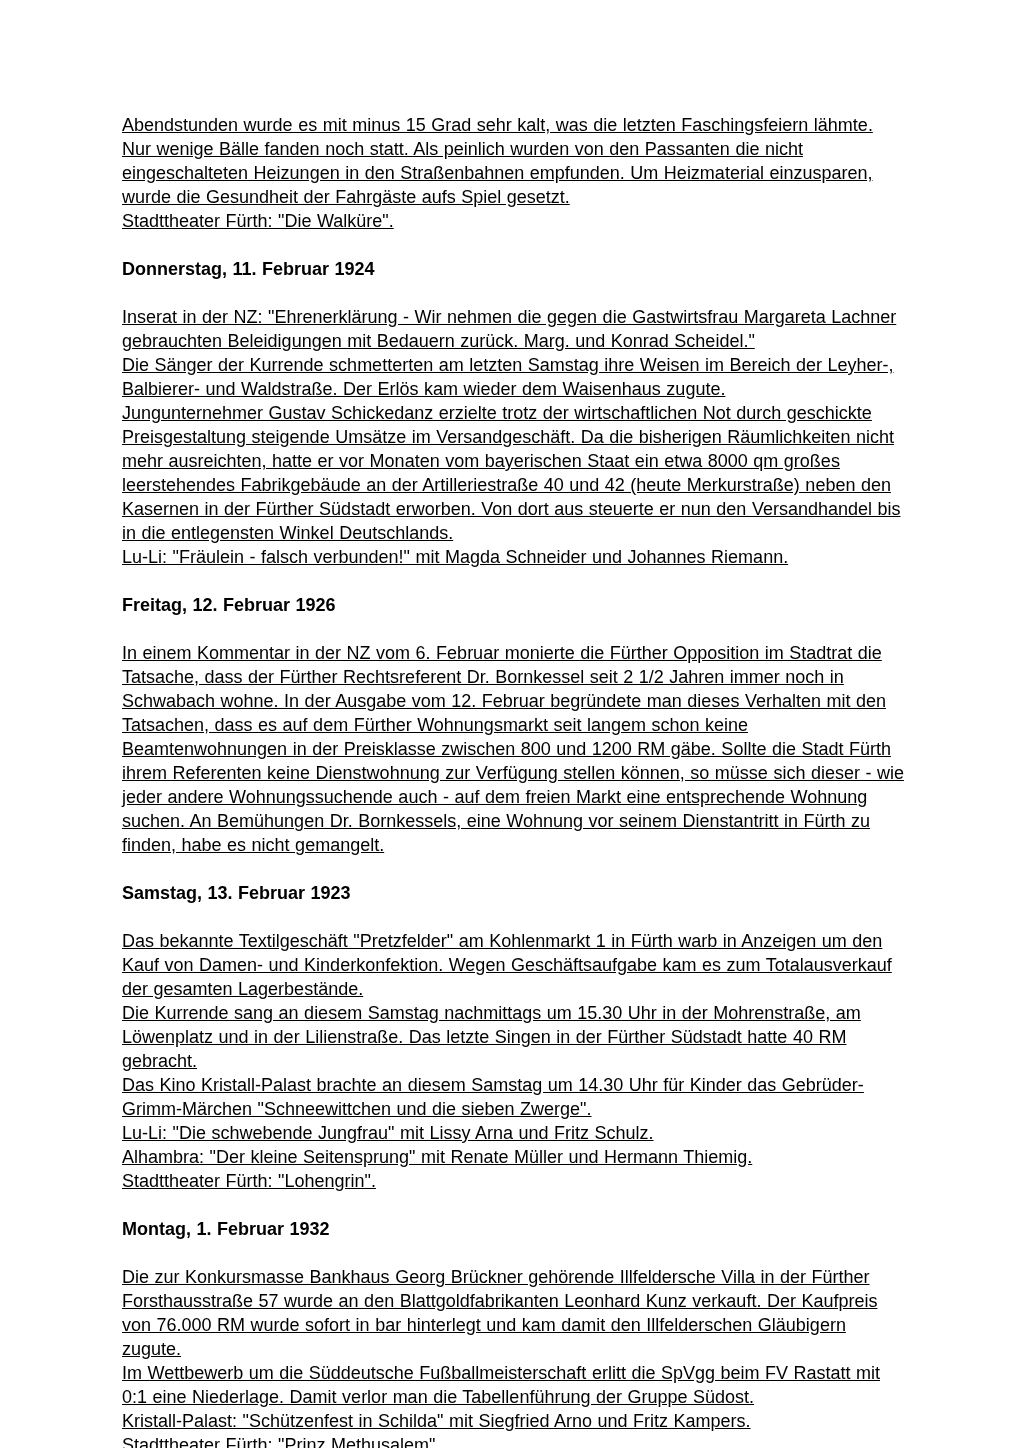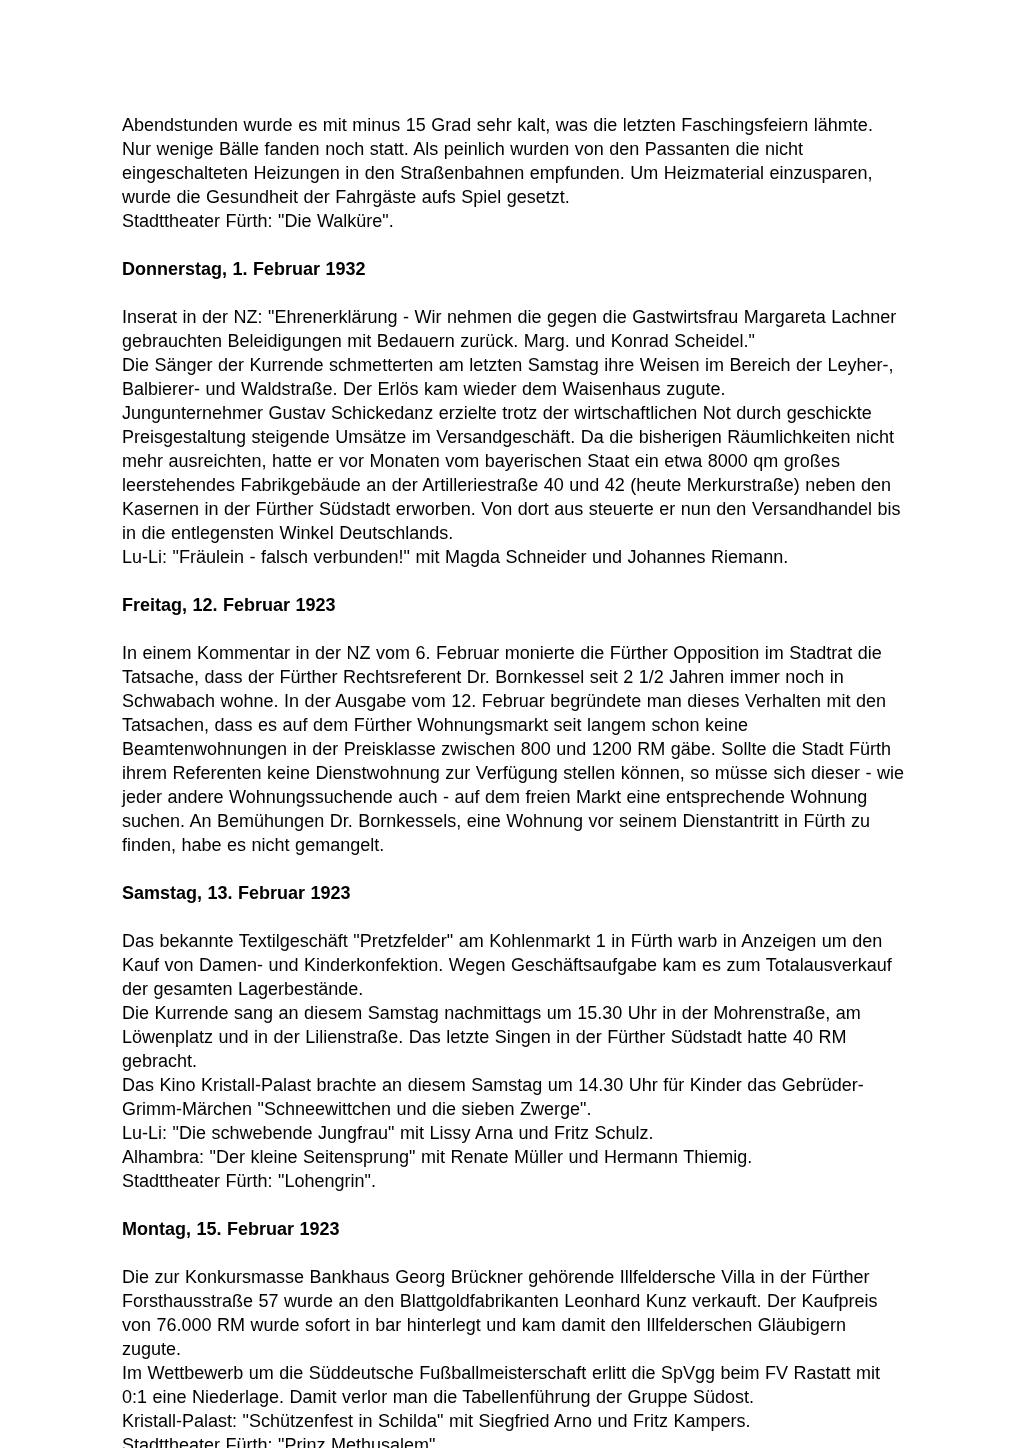--- a/index.html
+++ b/index.html
@@ -27,48 +27,49 @@
     margin: 0 0 24px 0;
     white-space: pre-line;     
     letter-spacing: 0;
     word-spacing: 0.5px;
   }
   .doc-heading {
     font-weight: bold;
   }
   .doc-paragraph {
     font-weight: normal;
+    text-decoration: underline;
   }
 </style>
 </head>
 <body>
 
 <div class="doc-page">
   <p class="doc-block doc-paragraph">Abendstunden wurde es mit minus 15 Grad sehr kalt, was die letzten Faschingsfeiern lähmte. Nur wenige Bälle fanden noch statt. Als peinlich wurden von den Passanten die nicht eingeschalteten Heizungen in den Straßenbahnen empfunden. Um Heizmaterial einzusparen, wurde die Gesundheit der Fahrgäste aufs Spiel gesetzt.
 Stadttheater Fürth: "Die Walküre".</p>
 
-  <p class="doc-block doc-heading">Donnerstag, 1. Februar 1932</p>
+  <p class="doc-block doc-heading">Donnerstag, 11. Februar 1924</p>
 
   <p class="doc-block doc-paragraph">Inserat in der NZ: "Ehrenerklärung - Wir nehmen die gegen die Gastwirtsfrau Margareta Lachner gebrauchten Beleidigungen mit Bedauern zurück. Marg. und Konrad Scheidel."
 Die Sänger der Kurrende schmetterten am letzten Samstag ihre Weisen im Bereich der Leyher-, Balbierer- und Waldstraße. Der Erlös kam wieder dem Waisenhaus zugute.
 Jungunternehmer Gustav Schickedanz erzielte trotz der wirtschaftlichen Not durch geschickte Preisgestaltung steigende Umsätze im Versandgeschäft. Da die bisherigen Räumlichkeiten nicht mehr ausreichten, hatte er vor Monaten vom bayerischen Staat ein etwa 8000 qm großes leerstehendes Fabrikgebäude an der Artilleriestraße 40 und 42 (heute Merkurstraße) neben den Kasernen in der Fürther Südstadt erworben. Von dort aus steuerte er nun den Versandhandel bis in die entlegensten Winkel Deutschlands.
 Lu-Li: "Fräulein - falsch verbunden!" mit Magda Schneider und Johannes Riemann.</p>
 
-  <p class="doc-block doc-heading">Freitag, 12. Februar 1923</p>
+  <p class="doc-block doc-heading">Freitag, 12. Februar 1926</p>
 
   <p class="doc-block doc-paragraph">In einem Kommentar in der NZ vom 6. Februar monierte die Fürther Opposition im Stadtrat die Tatsache, dass der Fürther Rechtsreferent Dr. Bornkessel seit 2 1/2 Jahren immer noch in Schwabach wohne. In der Ausgabe vom 12. Februar begründete man dieses Verhalten mit den Tatsachen, dass es auf dem Fürther Wohnungsmarkt seit langem schon keine Beamtenwohnungen in der Preisklasse zwischen 800 und 1200 RM gäbe. Sollte die Stadt Fürth ihrem Referenten keine Dienstwohnung zur Verfügung stellen können, so müsse sich dieser - wie jeder andere Wohnungssuchende auch - auf dem freien Markt eine entsprechende Wohnung suchen. An Bemühungen Dr. Bornkessels, eine Wohnung vor seinem Dienstantritt in Fürth zu finden, habe es nicht gemangelt.</p>
 
   <p class="doc-block doc-heading">Samstag, 13. Februar 1923</p>
 
   <p class="doc-block doc-paragraph">Das bekannte Textilgeschäft "Pretzfelder" am Kohlenmarkt 1 in Fürth warb in Anzeigen um den Kauf von Damen- und Kinderkonfektion. Wegen Geschäftsaufgabe kam es zum Totalausverkauf der gesamten Lagerbestände.
 Die Kurrende sang an diesem Samstag nachmittags um 15.30 Uhr in der Mohrenstraße, am Löwenplatz und in der Lilienstraße. Das letzte Singen in der Fürther Südstadt hatte 40 RM gebracht.
 Das Kino Kristall-Palast brachte an diesem Samstag um 14.30 Uhr für Kinder das Gebrüder-Grimm-Märchen "Schneewittchen und die sieben Zwerge".
 Lu-Li: "Die schwebende Jungfrau" mit Lissy Arna und Fritz Schulz.
 Alhambra: "Der kleine Seitensprung" mit Renate Müller und Hermann Thiemig.
 Stadttheater Fürth: "Lohengrin".</p>
 
-  <p class="doc-block doc-heading">Montag, 15. Februar 1923</p>
+  <p class="doc-block doc-heading">Montag, 1. Februar 1932</p>
 
   <p class="doc-block doc-paragraph">Die zur Konkursmasse Bankhaus Georg Brückner gehörende Illfeldersche Villa in der Fürther Forsthausstraße 57 wurde an den Blattgoldfabrikanten Leonhard Kunz verkauft. Der Kaufpreis von 76.000 RM wurde sofort in bar hinterlegt und kam damit den Illfelderschen Gläubigern zugute.
 Im Wettbewerb um die Süddeutsche Fußballmeisterschaft erlitt die SpVgg beim FV Rastatt mit 0:1 eine Niederlage. Damit verlor man die Tabellenführung der Gruppe Südost.
 Kristall-Palast: "Schützenfest in Schilda" mit Siegfried Arno und Fritz Kampers.
 Stadttheater Fürth: "Prinz Methusalem".</p>
 </div>
 
 </body></html>

